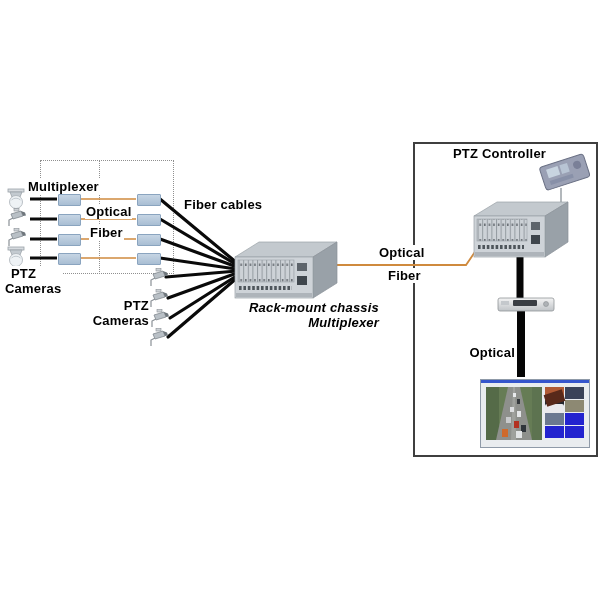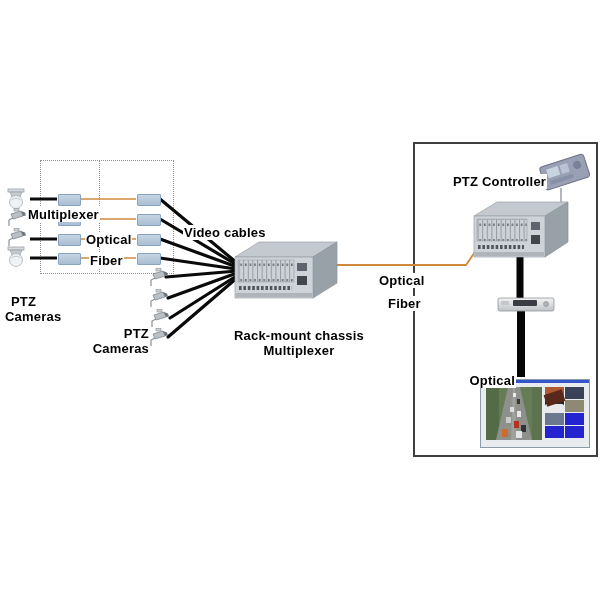--- a/index.html
+++ b/index.html
@@ -1,20 +1,20 @@
 <!DOCTYPE html>
 <html><head>
 <meta charset="utf-8">
 <style>
   html,body{margin:0;padding:0;background:#fff;}
   #canvas{position:relative;width:600px;height:600px;background:#ffffff;overflow:hidden;
           font-family:"Liberation Sans","DejaVu Sans",sans-serif;}
   .lbl{position:absolute;font-weight:bold;font-size:13px;line-height:15px;color:#000;
-       letter-spacing:.2px;white-space:nowrap;z-index:20;background:#fff;padding:0 1px;margin-top:28px;}
-  .lbl.center{text-align:center;}
+       letter-spacing:.2px;white-space:nowrap;z-index:20;background:#fff;padding:0 1px;}
+  .lbl.center{text-align:right;font-style:italic;}
   .lbl.right{text-align:right;}
   .dashedbox{position:absolute;left:40px;top:160px;width:132px;height:112px;
              border:1px dotted #8f8f8f;z-index:1;}
   .dasheddiv{position:absolute;left:99px;top:160px;width:0;height:112px;
              border-left:1px dotted #8f8f8f;z-index:1;}
   .ctrlbox{position:absolute;left:413px;top:142px;width:181px;height:311px;
            border:2px solid #3f3f3f;z-index:2;}
   .lines{position:absolute;left:0;top:0;z-index:5;}
   .dev{position:absolute;z-index:10;}
   .mux{position:absolute;width:21px;height:10px;z-index:8;border-radius:1px;
@@ -249,21 +249,21 @@
     </div>
   </div>
 
   <div class="lbl" style="left:27px;top:179px">Multiplexer</div>
   <div class="lbl" style="left:85px;top:204px">Optical</div>
   <div class="lbl" style="left:89px;top:225px">Fiber</div>
   <div class="lbl" style="left:4px;top:266px">
     <div style="padding-left:6px">PTZ</div>
     <div>Cameras</div>
   </div>
-  <div class="lbl" style="left:183px;top:197px">Video cables</div>
+  <div class="lbl" style="left:183px;top:197px">Fiber cables</div>
   <div class="lbl right" style="left:86px;top:298px;width:62px">
     <div>PTZ</div>
     <div>Cameras</div>
   </div>
   <div class="lbl center" style="left:218px;top:300px;width:160px">
     <div>Rack-mount chassis</div>
     <div>Multiplexer</div>
   </div>
   <div class="lbl" style="left:378px;top:245px">Optical</div>
   <div class="lbl" style="left:387px;top:268px">Fiber</div>

